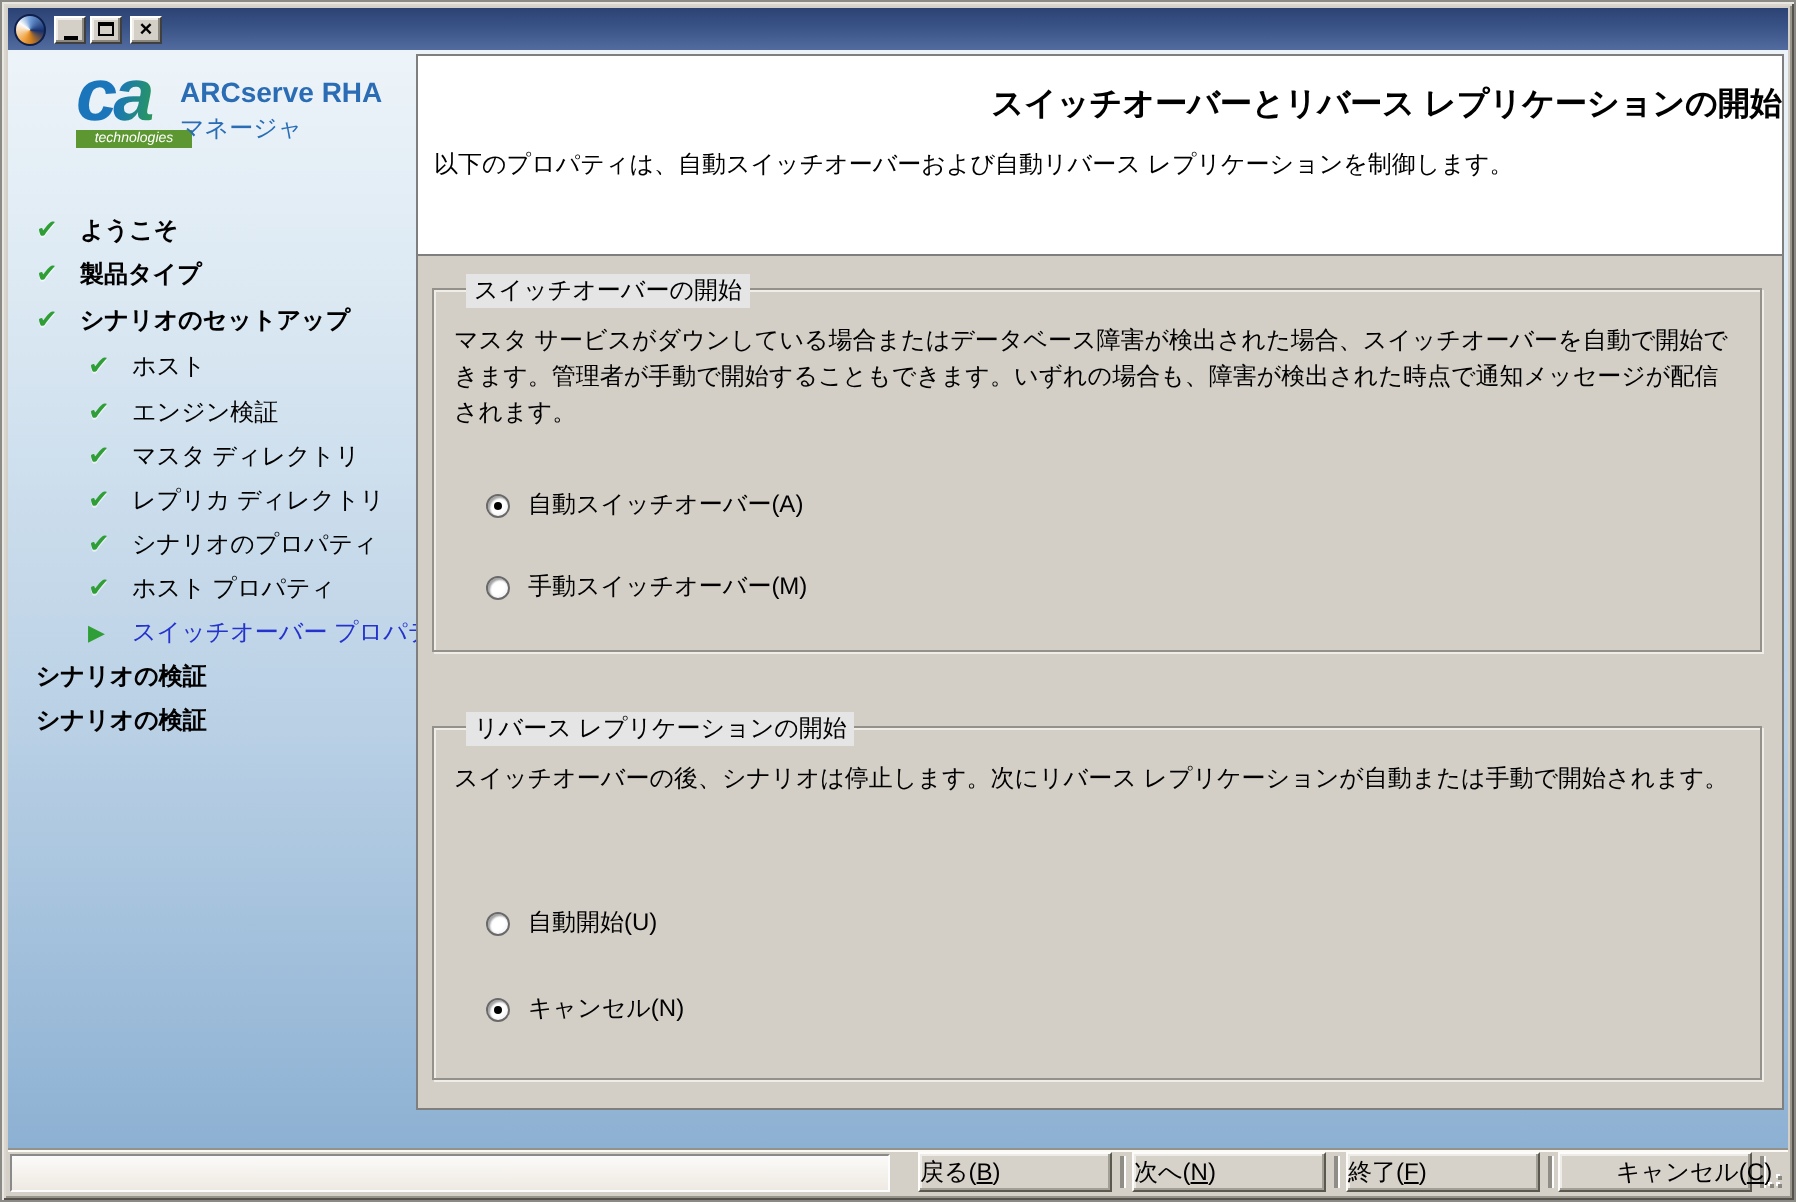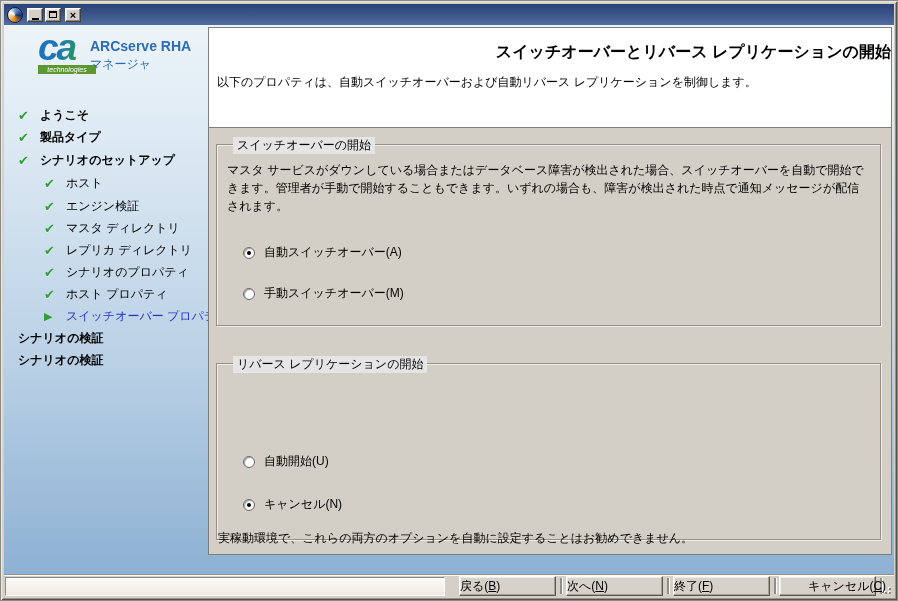--- a/index.html
+++ b/index.html
@@ -216,31 +216,31 @@
           <span class="opt-label">自動スイッチオーバー(A)</span>
         </div>
         <div class="opt" style="top:140px">
           <span class="radio"></span>
           <span class="opt-label">手動スイッチオーバー(M)</span>
         </div>
       </div>
 
       <div class="groupbox gb2">
         <div class="gb-title">リバース レプリケーションの開始</div>
+        <div class="gb-desc">スイッチオーバーの後、シナリオは停止します。次にリバース レプリケーションが自動または手動で開始されます。</div>
         <div class="opt" style="top:89px">
           <span class="radio"></span>
           <span class="opt-label">自動開始(U)</span>
         </div>
         <div class="opt" style="top:132px">
           <span class="radio checked"></span>
           <span class="opt-label">キャンセル(N)</span>
         </div>
       </div>
 
-      <div class="note">実稼動環境で、これらの両方のオプションを自動に設定することはお勧めできません。</div>
     </div>
   </div>
 
   <div class="statusbar">
     <div class="status-panel"></div>
     <div class="sep s1"></div>
     <div class="sep s2"></div>
     <div class="sep s3"></div>
     <div class="sep s4"></div>
     <div class="btn b1"><span>戻る(</span><span class="mn">B</span><span>)</span></div>

